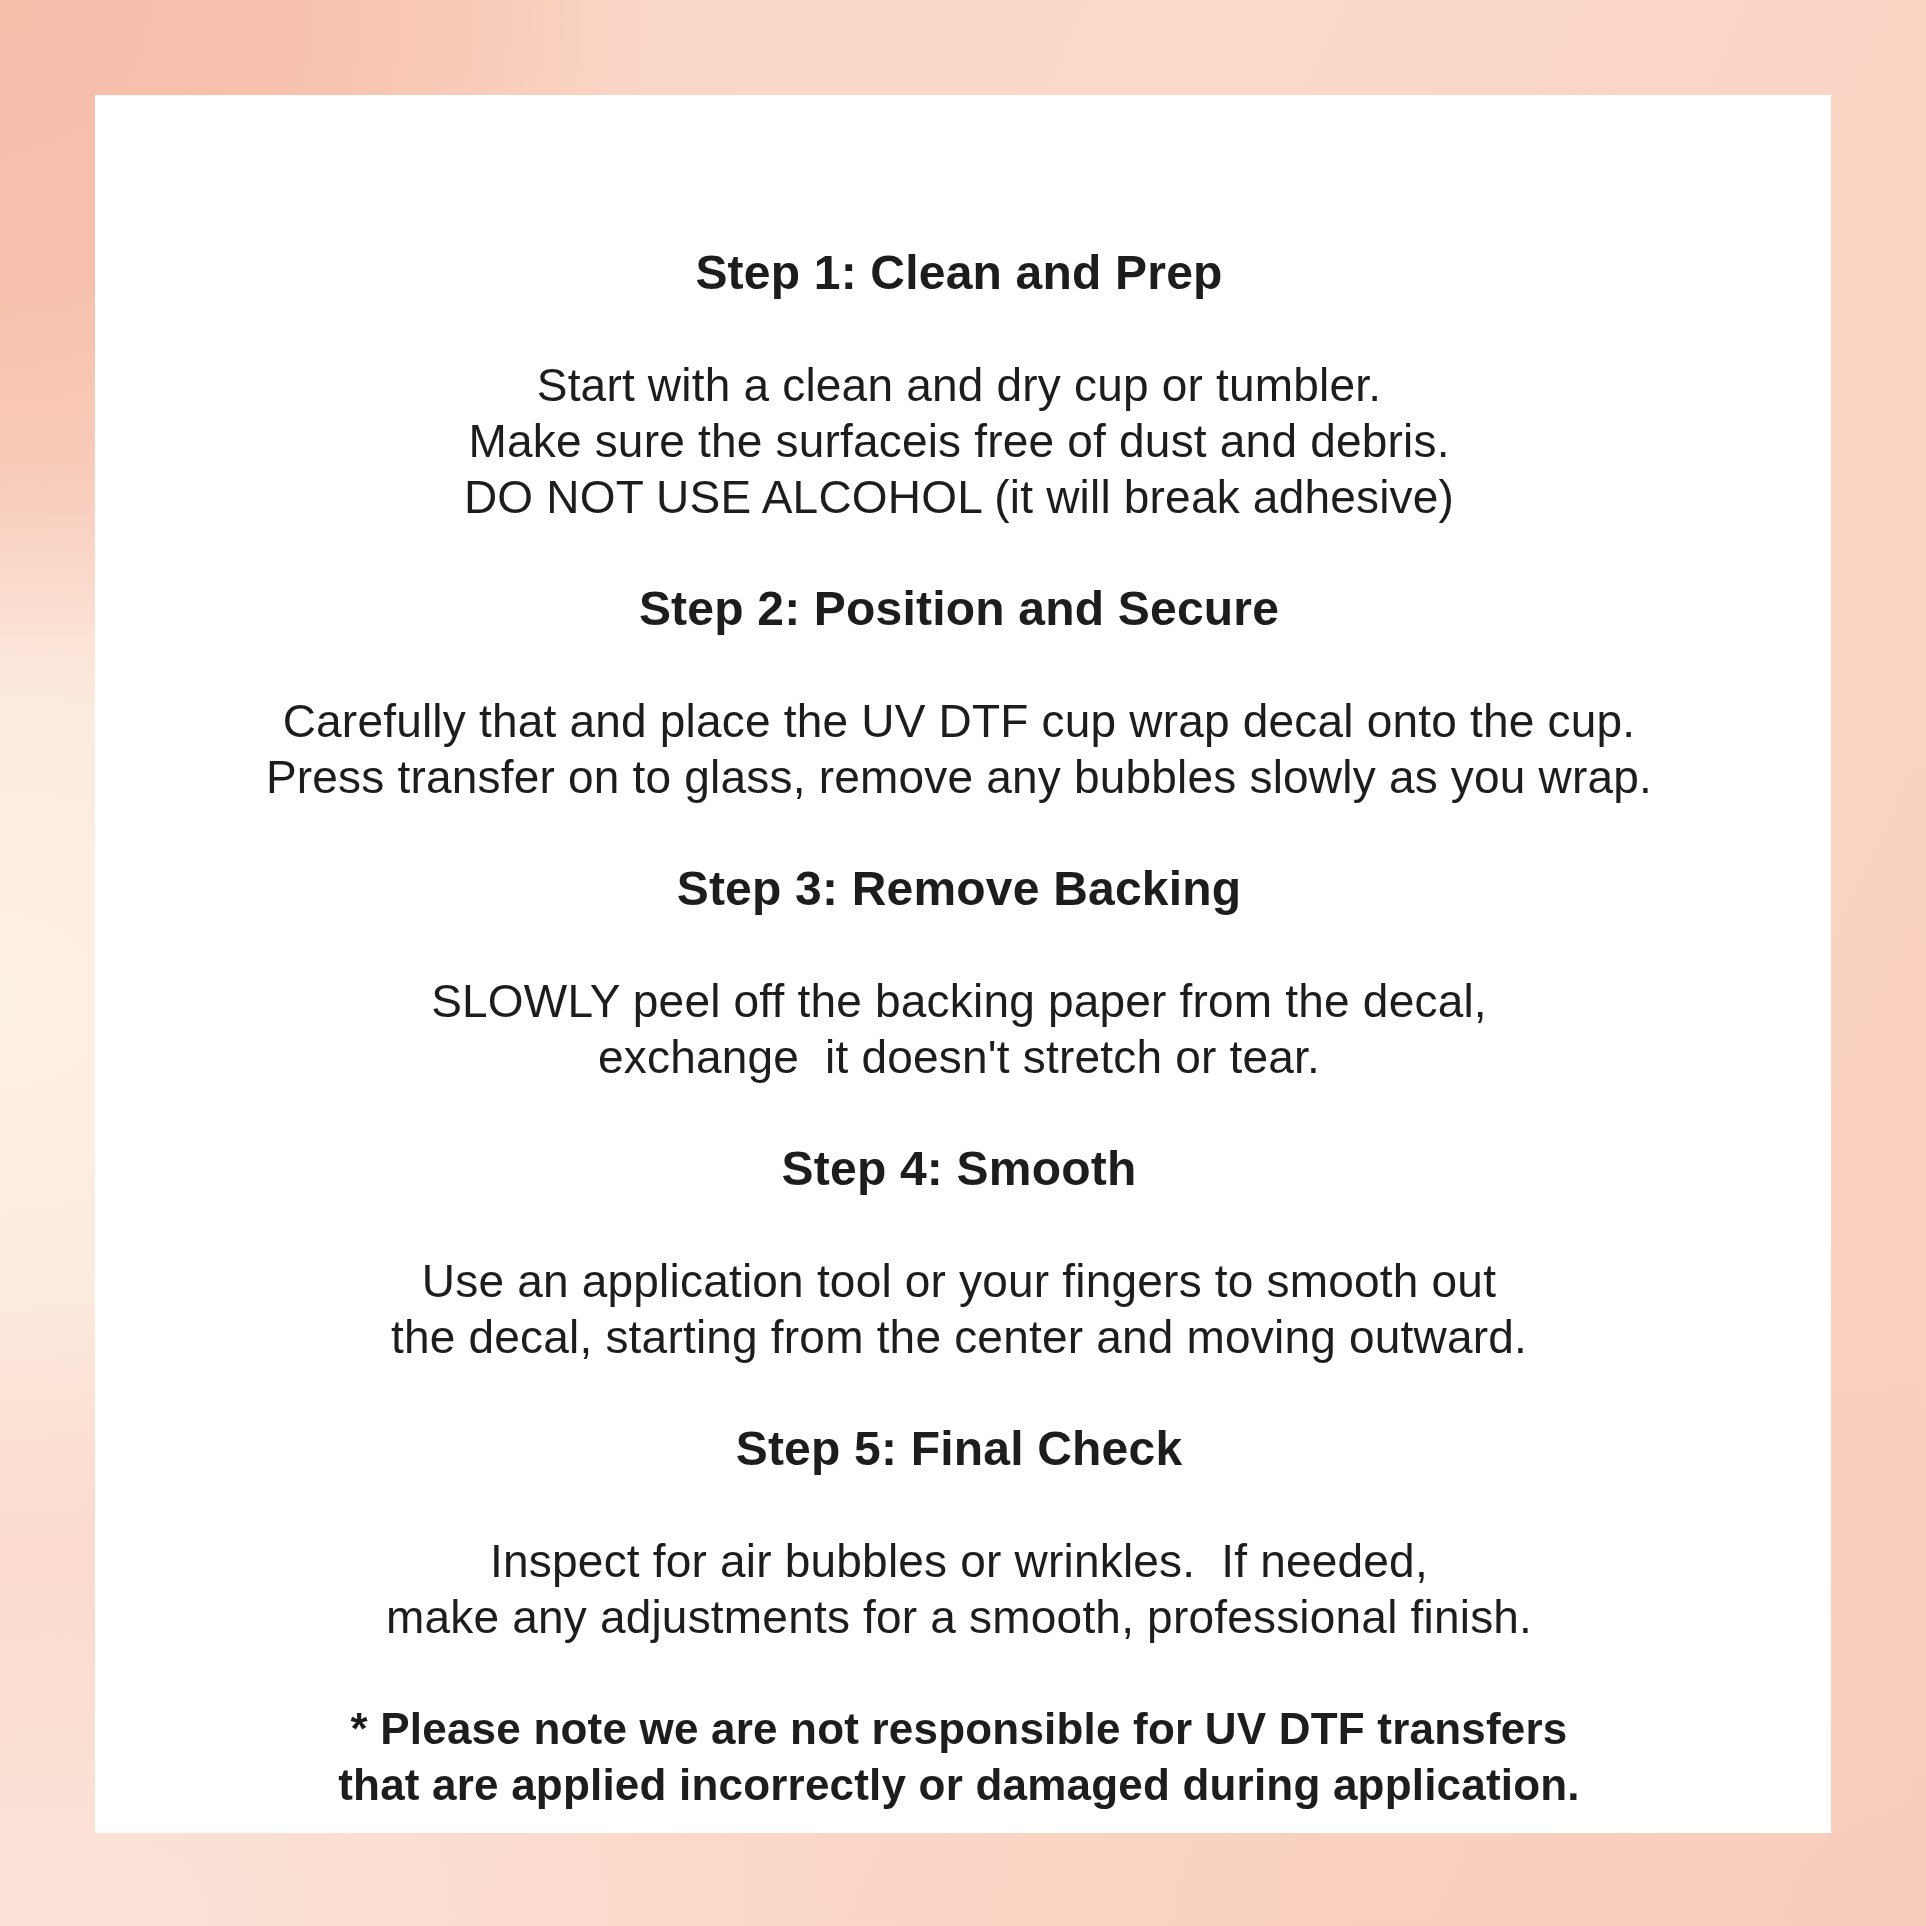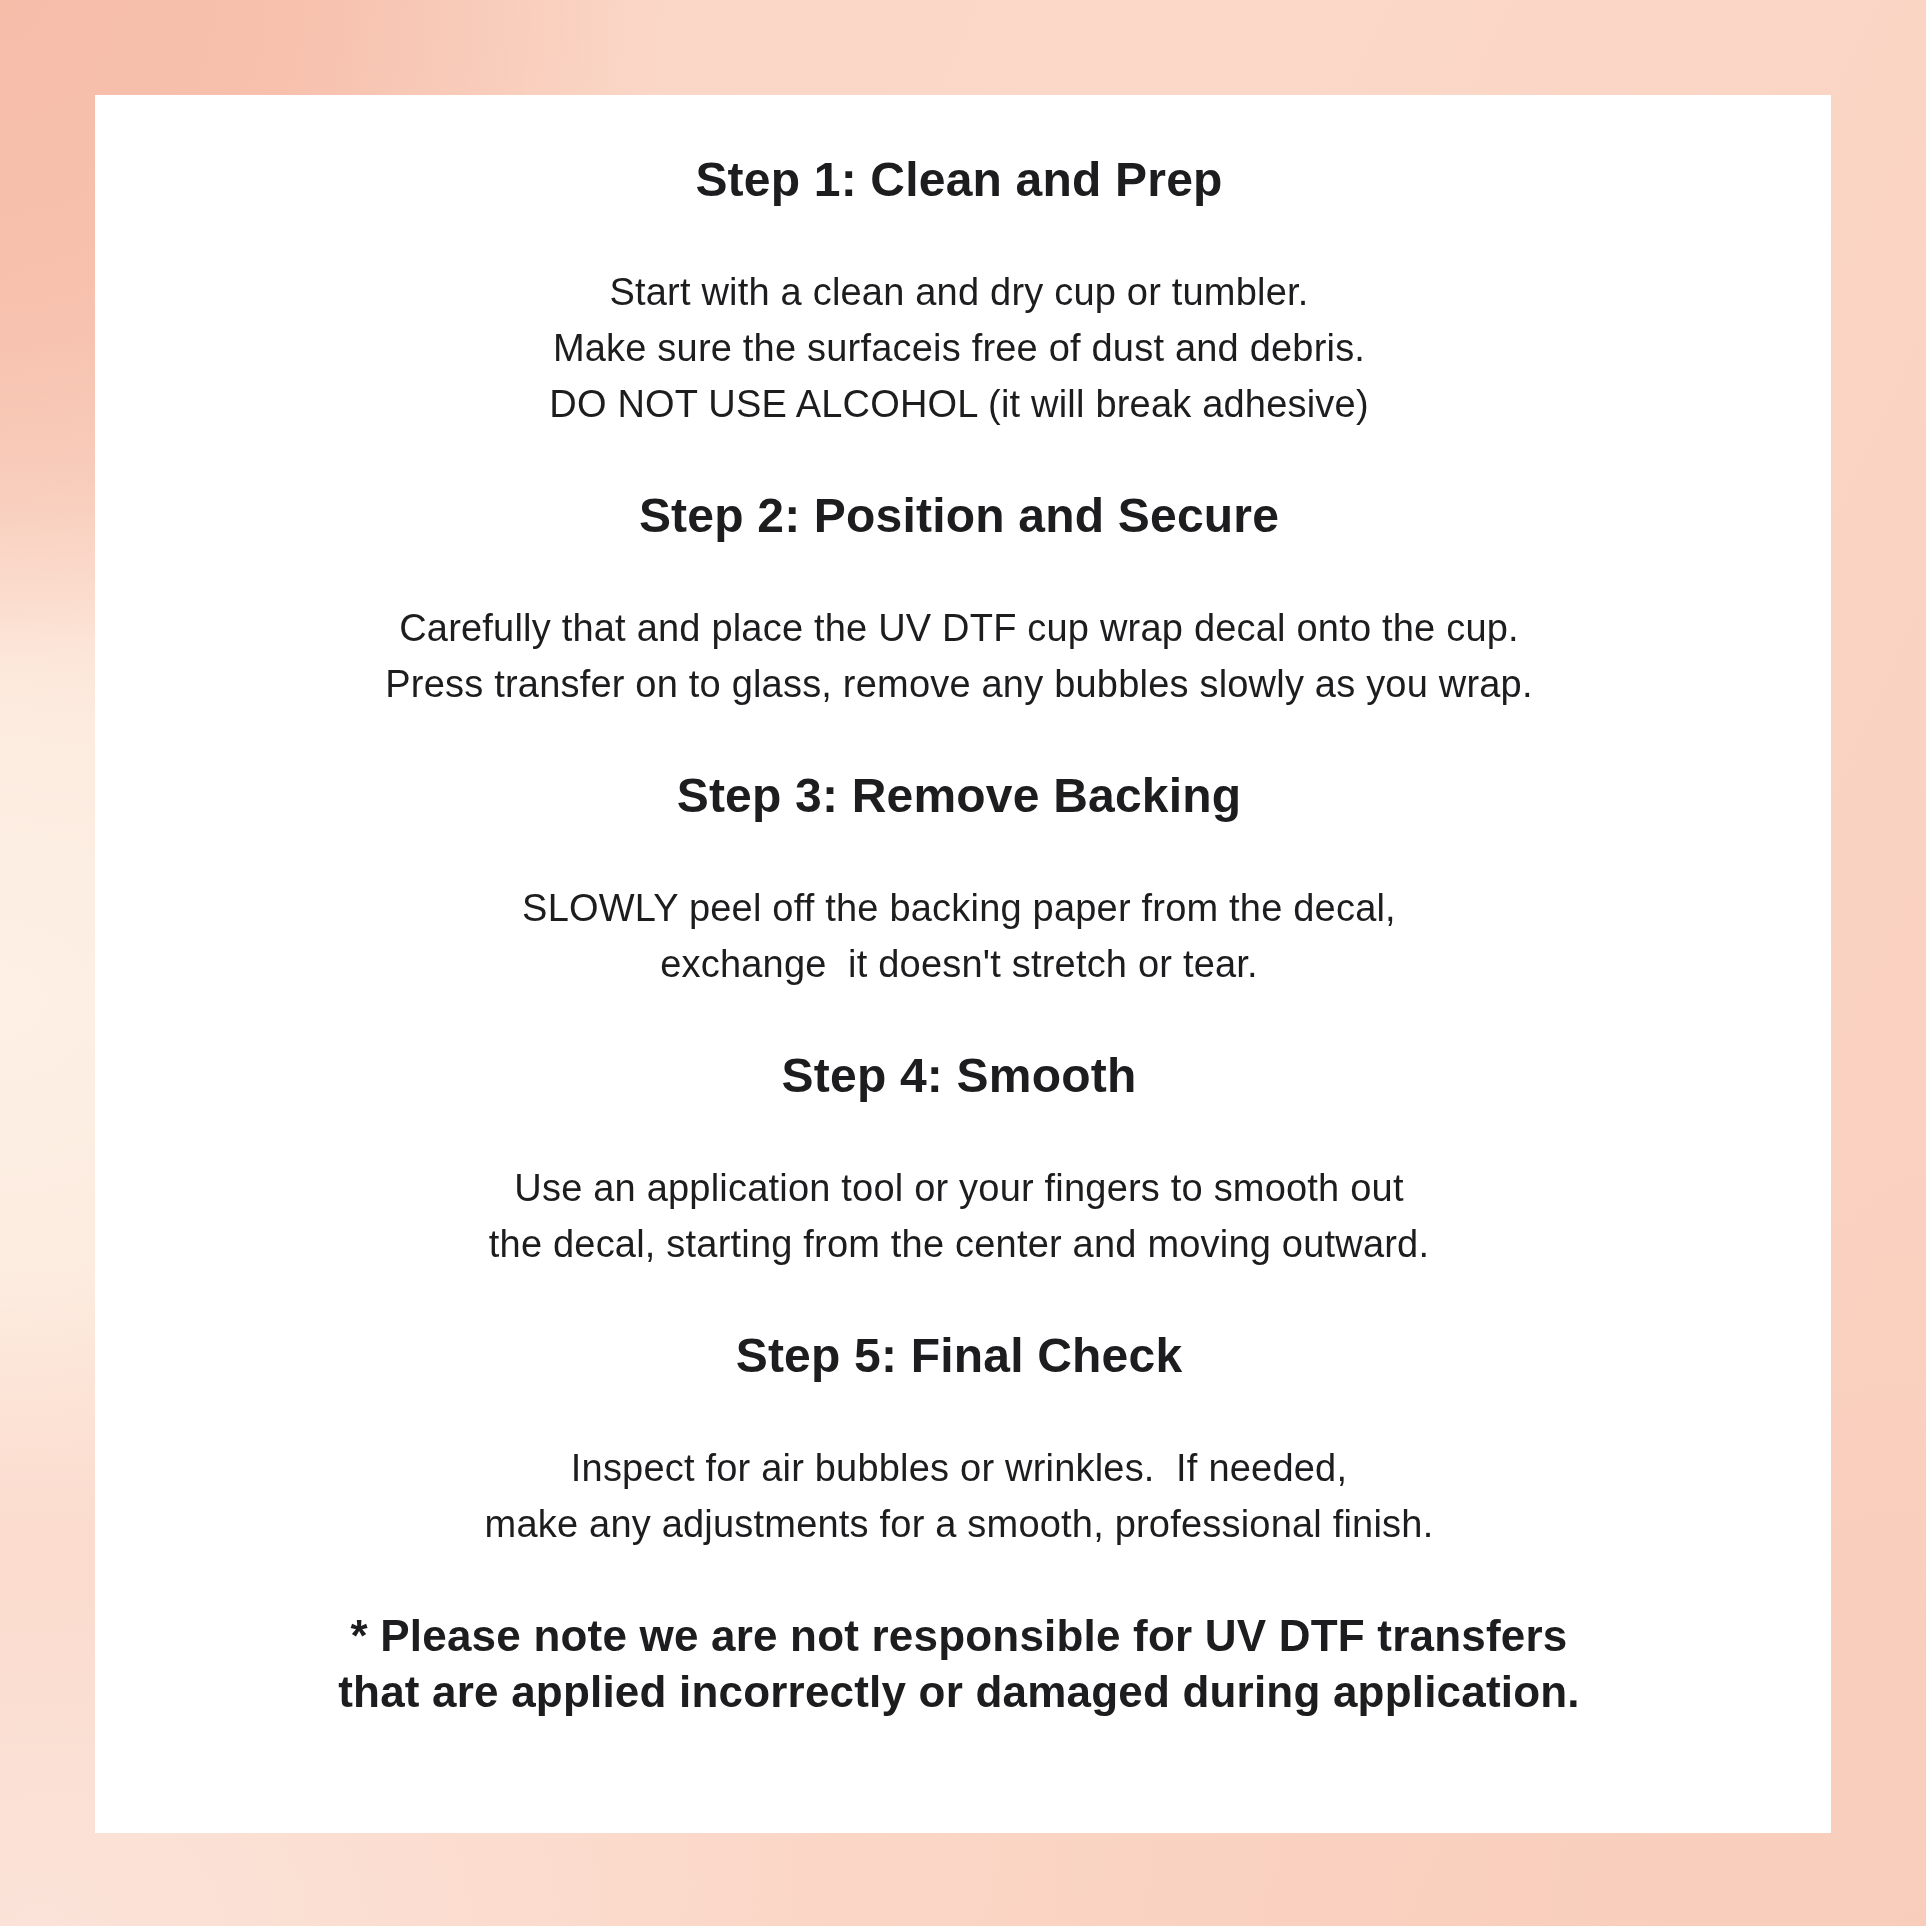--- a/index.html
+++ b/index.html
@@ -30,23 +30,24 @@
     top: 95px;
     right: 96px;
     bottom: 94px;
     background: #ffffff;
     box-sizing: border-box;
     padding: 57px 28px 20px 20px;
     display: flex;
     flex-direction: column;
     align-items: center;
     text-align: center;
+    justify-content: flex-end;
   }
   .line {
-    font-size: 38px;
+    font-size: 46px;
     line-height: 56px;
     font-weight: 400;
     white-space: pre-wrap;
     letter-spacing: 0.2px;
   }
   .heading {
     font-size: 48px;
     line-height: 56px;
     font-weight: 700;
     margin: 56px 0;

